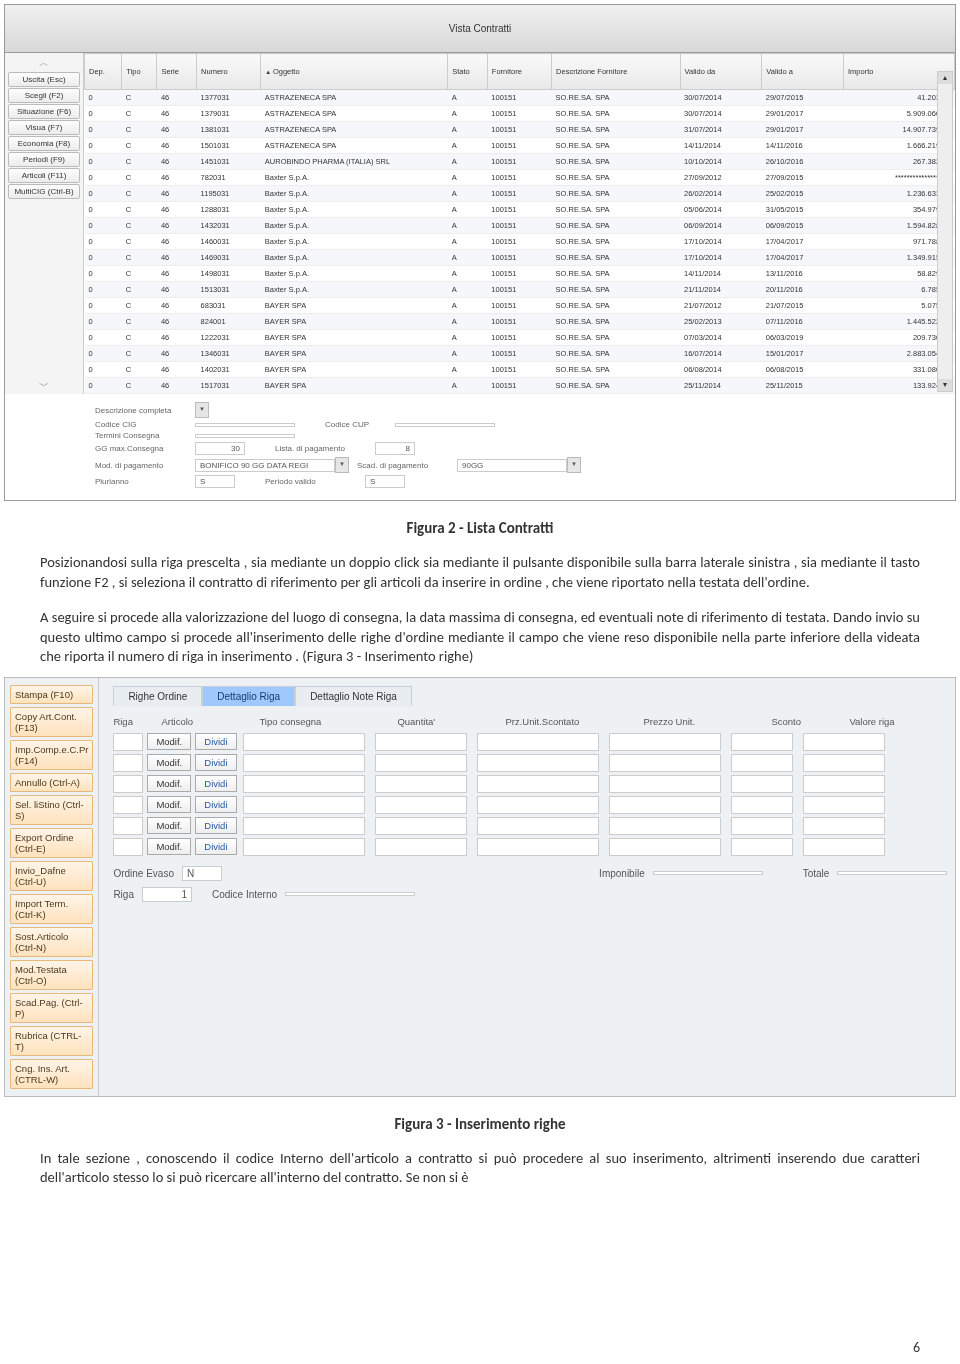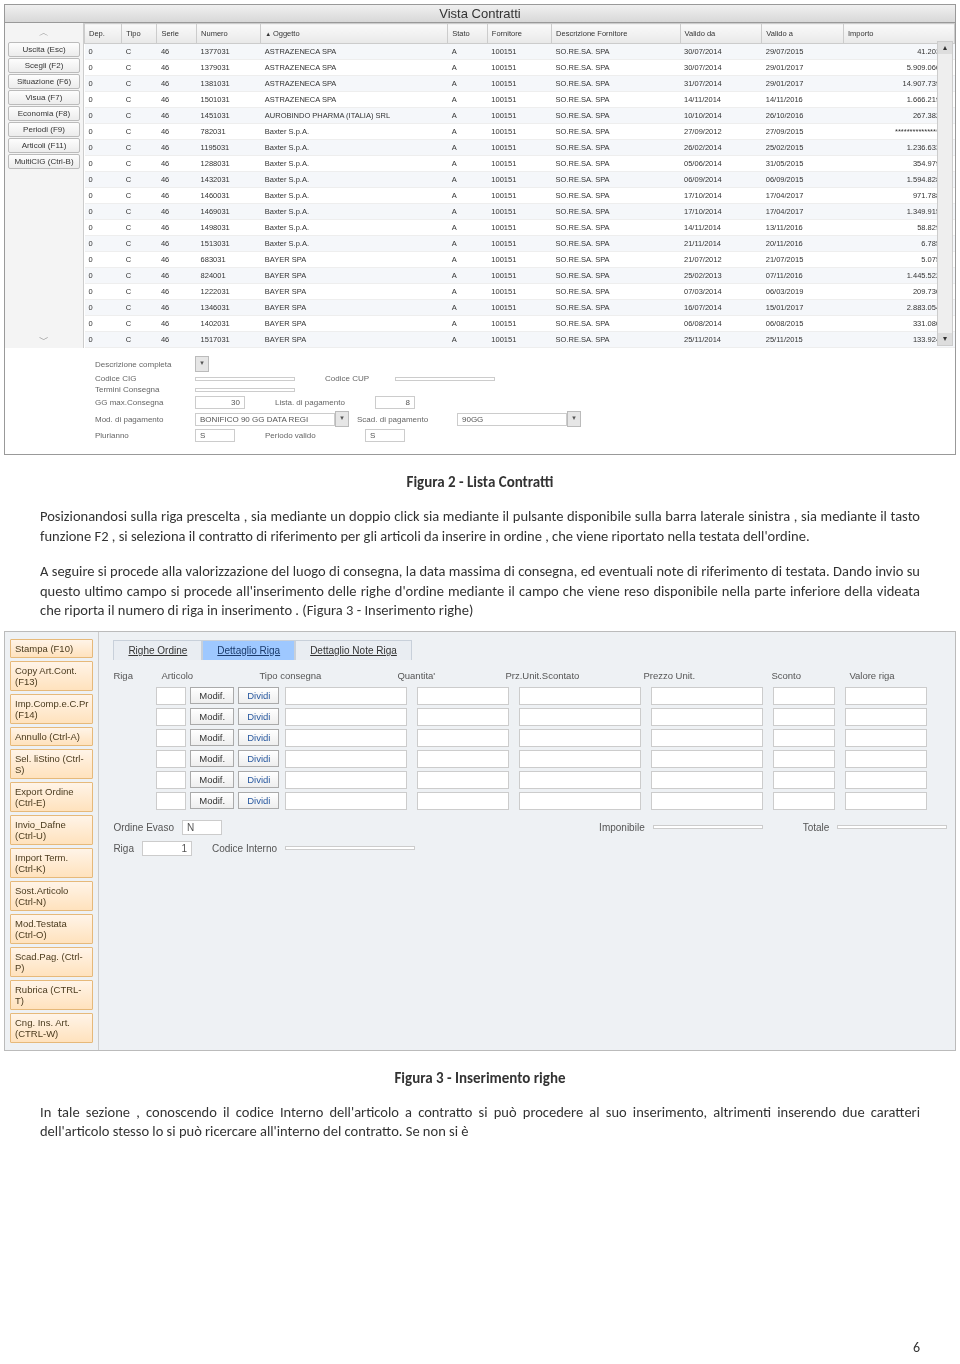--- a/index.html
+++ b/index.html
@@ -1,24 +1,24 @@
 <!DOCTYPE html>
 <html><head>
 <meta charset="utf-8">
 <style>
   body { margin:0; font-family: Arial, sans-serif; font-size:9px; background:#fff; color:#333; width:960px; }
   .app { border:1px solid #999; margin:4px 4px 0 4px; }
-  .title-bar { background:linear-gradient(#f0f0f0,#d8d8d8); font-size:13px; text-align:center; padding:1px 0; border-bottom:1px solid #999; }
+  .title-bar { background:linear-gradient(#f0f0f0,#d8d8d8); font-size:10px; text-align:center; padding:18px 0; border-bottom:1px solid #999; }
   .main-layout { display:flex; }
   .sidebar { width:78px; background:#f4f4f4; border-right:1px solid #ccc; display:flex; flex-direction:column; padding-top:2px; }
   .sidebar .chev { font-size:10px; color:#888; text-align:center; padding:1px 0; cursor:pointer; }
   .sidebar-btn { background:linear-gradient(#fdfdfd,#ececec); border:1px solid #bbb; border-radius:2px; margin:1px 3px; padding:2px 0; text-align:center; font-size:8px; color:#333; cursor:pointer; }
   .tbl-wrap { flex:1; overflow:hidden; position:relative; }
   table.contracts { border-collapse:collapse; width:100%; font-size:7.5px; table-layout:fixed; }
-  table.contracts th { background:linear-gradient(#fafafa,#e8e8e8); border:1px solid #ccc; padding:5px 4px; font-weight:normal; color:#333; text-align:left; }
+  table.contracts th { background:linear-gradient(#fafafa,#e8e8e8); border:1px solid #ccc; padding:13px 4px; font-weight:normal; color:#333; text-align:left; }
   table.contracts th.sortable::before { content:"▲ "; font-size:6px; }
   table.contracts td { padding:3px 4px; border-bottom:1px solid #eee; overflow:hidden; white-space:nowrap; text-overflow:ellipsis; }
   table.contracts tr:nth-child(odd) td { background:#f5f7fa; }
   table.contracts tr:nth-child(even) td { background:#fff; }
   .col-r { text-align:right; }
   .scroll-ind { position:absolute; right:2px; top:18px; bottom:2px; width:14px; background:#eee; border:1px solid #ccc; }
   .scroll-ind .up, .scroll-ind .down { position:absolute; left:0; right:0; height:12px; background:#ddd; text-align:center; font-size:8px; line-height:12px; cursor:pointer; }
   .scroll-ind .up{ top:0; } .scroll-ind .down{ bottom:0; }
   .details { padding:6px 10px 10px 90px; font-size:8px; color:#555; }
   .drow { display:flex; align-items:center; margin:2px 0; }
@@ -27,25 +27,25 @@
   .dfield.wide { width:210px; height:26px; line-height:10px; }
   .drop { width:12px; height:14px; background:#e6e6e6; border:1px solid #bbb; display:inline-block; text-align:center; font-size:7px; line-height:12px; cursor:pointer; vertical-align:middle; }
   .gap { width:30px; }
   .caption { text-align:center; font-family:Calibri, Arial, sans-serif; font-size:15px; font-weight:bold; margin:18px 0 14px; }
   .body-text { font-family:Calibri, Arial, sans-serif; font-size:14.5px; line-height:1.35; margin:16px 40px 10px 40px; text-align:justify; }
   .orange-btn { background:linear-gradient(#fff4e8,#ffe2bd); border:1px solid #e6b97a; border-radius:1px; margin:3px 3px; padding:3px 4px; font-size:9.5px; color:#4a3a1d; cursor:pointer; text-align:left; }
   .app2 { border:1px solid #bbb; margin:4px 4px 0 4px; display:flex; background:#eef1f4; }
   .sidebar2 { width:118px; background:#eef1f4; padding:4px 2px; border-right:1px solid #ccc; }
   .content2 { flex:1; padding:8px 14px 12px; }
   .tabs { display:flex; gap:0; margin-bottom:10px; }
-  .tab { padding:4px 14px; font-size:10px; border:1px solid #c8d0da; border-bottom:none; background:#e9edf2; cursor:pointer;text-decoration:underline; }
+  .tab { padding:4px 14px; font-size:10px; border:1px solid #c8d0da; border-bottom:none; background:#e9edf2; cursor:pointer; }
   .tab.active { background:#9ec8ff; color:#1a3a6b; }
   .line-head { display:flex; font-size:9.5px; color:#555; padding:0 0 3px 0; }
   .line-head div { padding-right:8px; }
-  .row-line { display:flex; align-items:center; margin:3px 16px;justify-content:flex-end; }
+  .row-line { display:flex; align-items:center; margin:3px 0; }
   .cell-input { background:#fff; border:1px solid #ccc; height:16px; margin-right:4px; }
   .btn-small { padding:2px 8px; font-size:9.5px; border:1px solid #aaa; background:linear-gradient(#fff,#eee); cursor:pointer; }
   .btn-blue { color:#2a5aa0; }
   .footer-line { display:flex; align-items:center; font-size:10px; color:#555; margin-top:10px; }
   .footer-line .lab { margin-right:8px; }
   .page-num { position:fixed; bottom:8px; right:40px; font-family:Calibri,Arial,sans-serif; font-size:14px; }
 </style>
 </head>
 <body>
 

